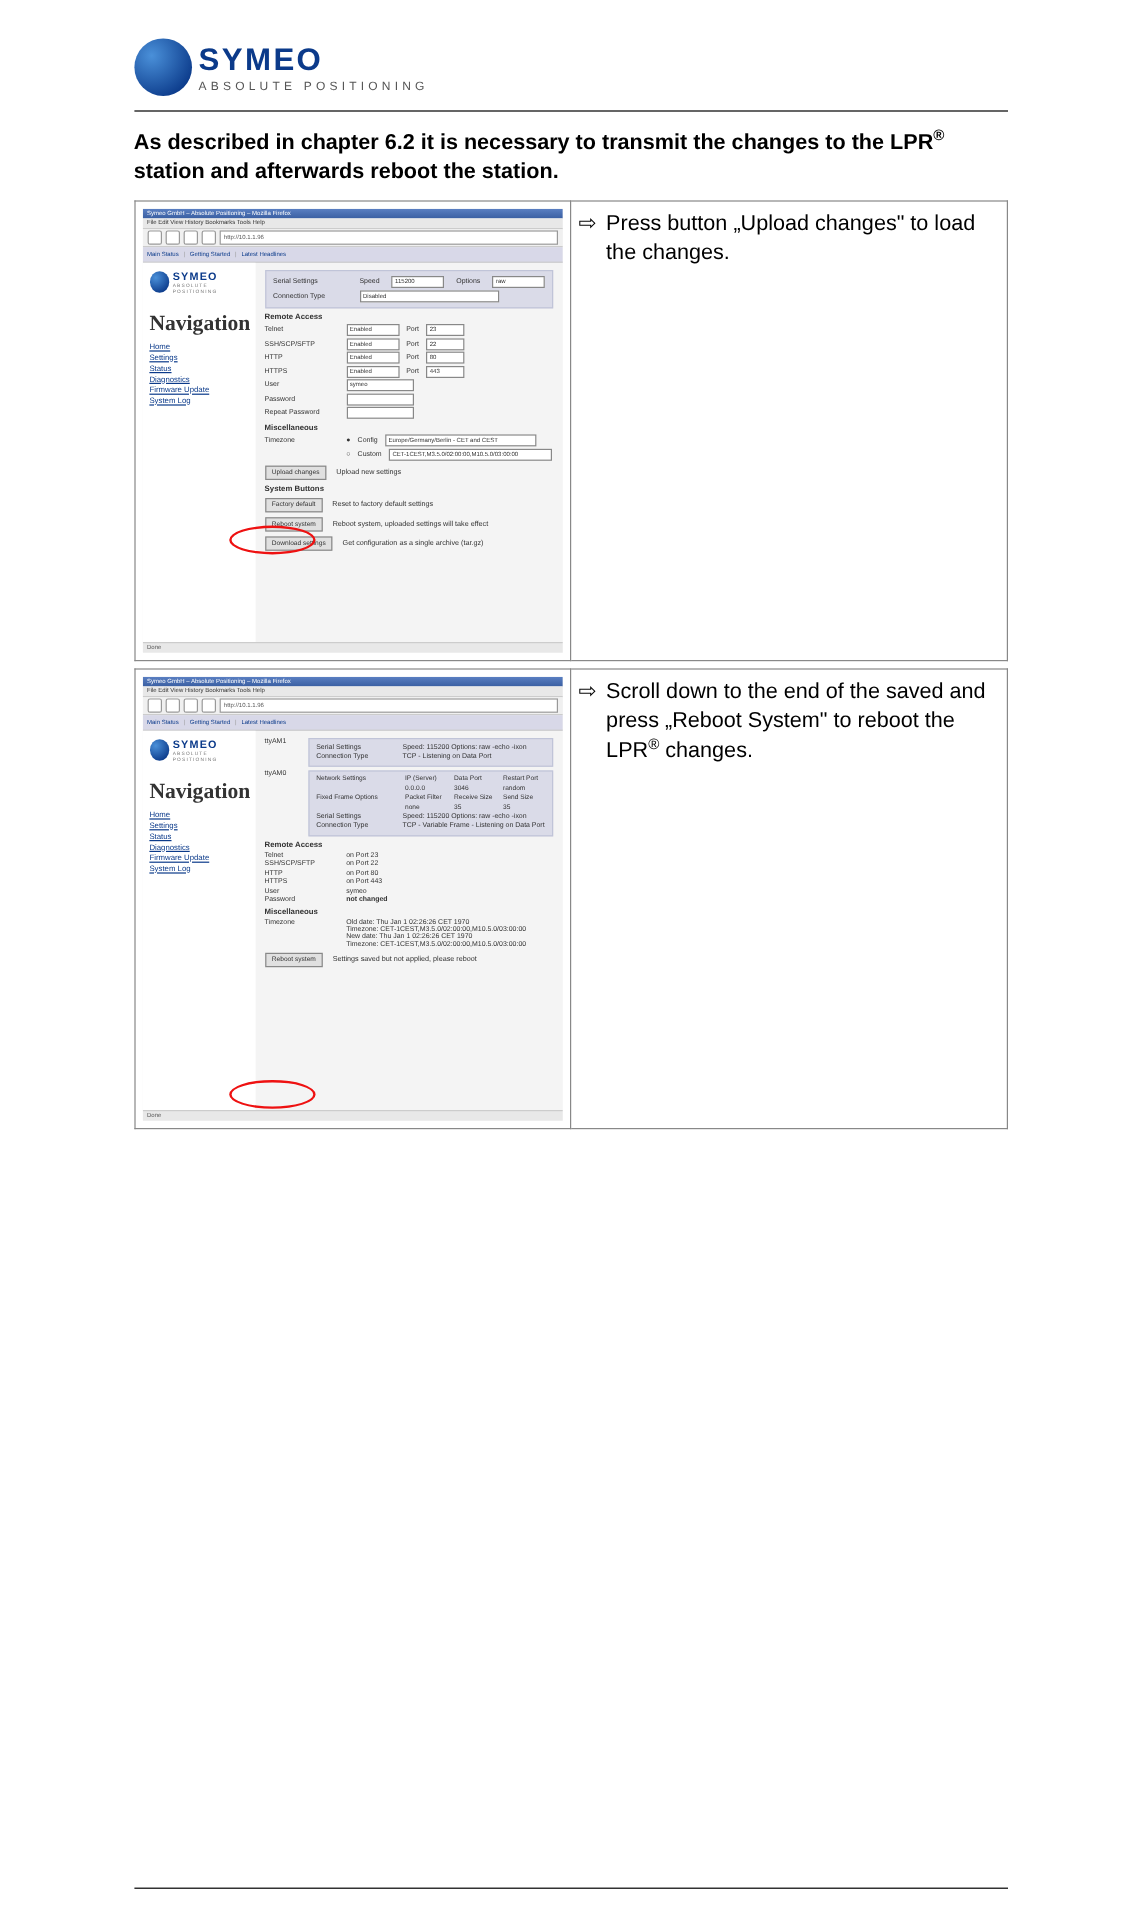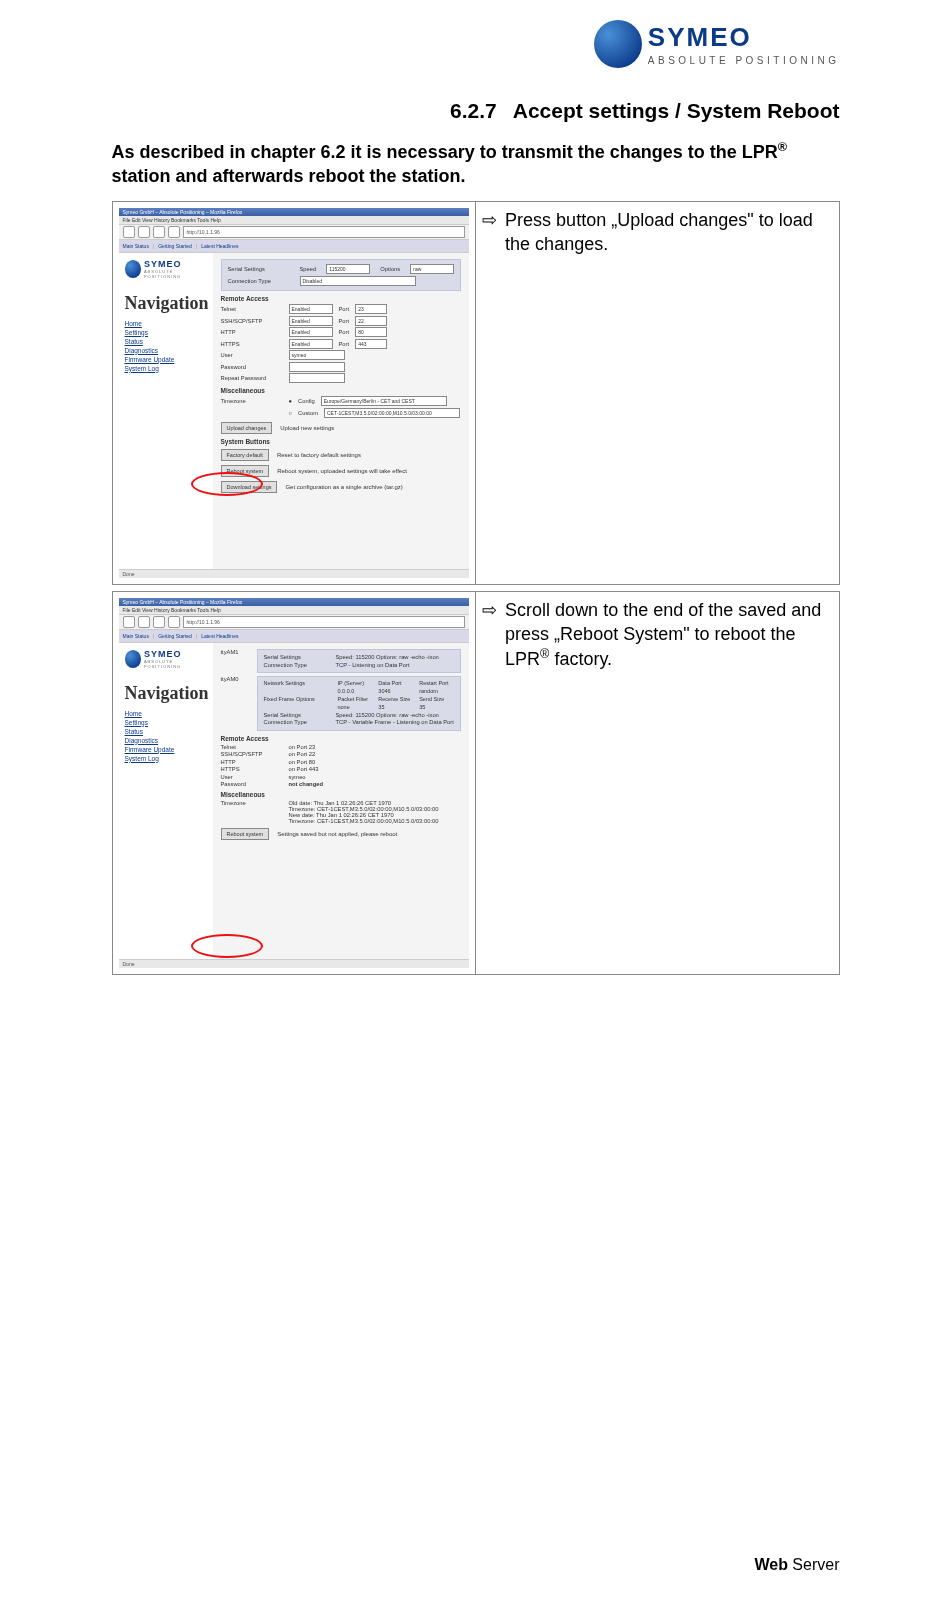--- a/index.html
+++ b/index.html
@@ -6,26 +6,25 @@
     font-family: Arial, Helvetica, sans-serif;
     margin: 0;
     padding: 0;
     background: #fff;
     color: #000;
   }
   .page {
     width: 788px;
     min-height: 1598px;
     margin: 0 auto;
-    padding: 20px 30px 20px 30px;
+    padding: 32px 30px 20px 30px;
     box-sizing: border-box;
     position: relative;
     display: flex;
     flex-direction: column;
-    align-items: flex-end;
   }
   .header {
     display: flex;
     justify-content: space-between;
     align-items: flex-start;
     margin-bottom: 10px;
   }
   .header-right {
     text-align: right;
     font-size: 17px;
@@ -302,23 +301,20 @@
     <div class="logo-block">
       <div class="logo-circle"></div>
       <div class="logo-text-block">
         <div class="logo-text">SYMEO</div>
         <div class="logo-sub">ABSOLUTE POSITIONING</div>
       </div>
     </div>
   </div>
   <div class="hr"></div>
 
-  <div class="section-heading">
-    <span class="section-num">6.2.7</span><span>Accept settings / System Reboot</span>
-  </div>
 
   <div class="body-text">
     <span>As described in chapter 6.2 it is necessary to transmit the changes to the LPR</span><sup>®</sup><span> station and afterwards reboot the station.</span>
   </div>
 
   <table class="inst-table">
     <tbody>
         <tr>
       <td class="screenshot-cell">
         <div class="mini">
@@ -588,27 +584,24 @@
               </div>
             </div>
           </div>
           <div class="mini-statusbar">Done</div>
           <div class="red-ellipse" style="left:72px; top:336px; width:68px; height:20px;"></div>
         </div>
       </td>
       <td class="instruction-cell">
         <div class="inst-row">
           <span class="inst-arrow">⇨</span>
-          <span class="inst-text"><span>Scroll down to the end of the saved and press „Reboot System" to reboot the LPR</span><sup>®</sup><span> factory.</span></span>
+          <span class="inst-text"><span>Scroll down to the end of the saved and press „Reboot System" to reboot the LPR</span><sup>®</sup><span> changes.</span></span>
         </div>
       </td>
     </tr>
   </tbody>
     </table>
 
   <div class="spacer"></div>
 
   <div class="footer-hr"></div>
-  <div class="footer-center">
-    <b>Web</b><span> Server</span>
-  </div>
 
 </div>
 
 </body></html>

